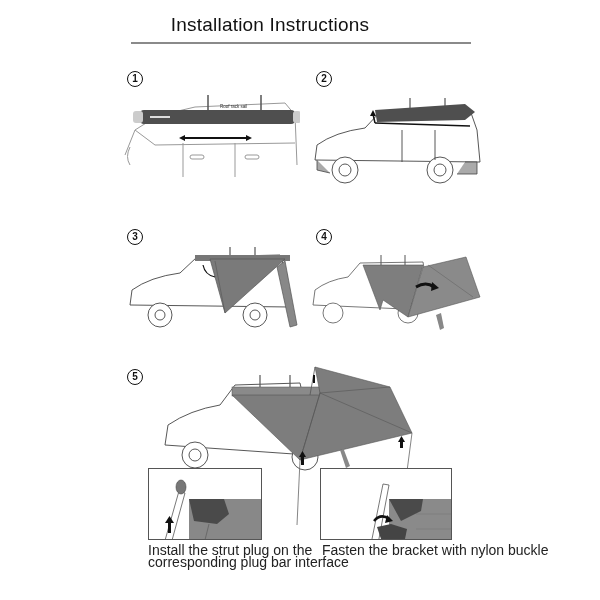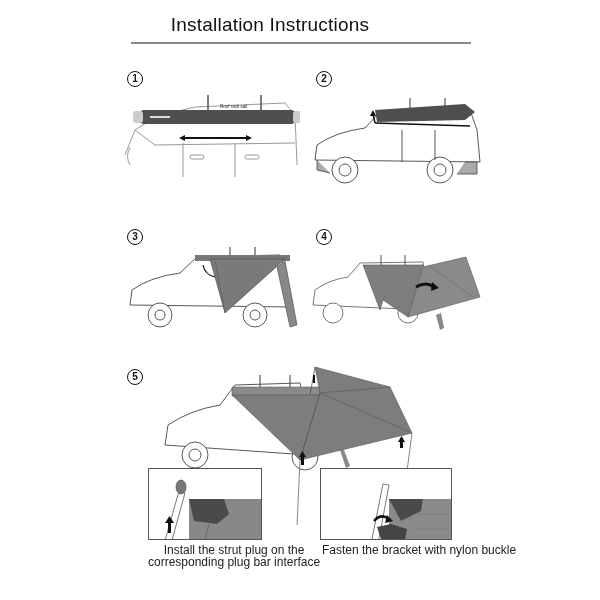--- a/index.html
+++ b/index.html
@@ -2,21 +2,21 @@
 <html><head>
 <meta charset="utf-8">
 <style>
   html,body{margin:0;padding:0;background:#ffffff;}
   body{width:600px;height:600px;position:relative;overflow:hidden;font-family:"Liberation Sans",sans-serif;color:#111;}
   .title{position:absolute;left:0;top:14px;width:540px;text-align:center;font-size:19px;color:#111;letter-spacing:0.2px;}
   .rule{position:absolute;left:131px;top:42px;width:340px;height:2px;background:#8a8a8a;}
   .step-num{position:absolute;font-size:13px;color:#111;width:14px;height:14px;line-height:13px;text-align:center;border:1.3px solid #111;border-radius:50%;font-size:10px;font-weight:bold;}
   .fig{position:absolute;}
   .inset{position:absolute;border:1.3px solid #555;background:#fff;overflow:hidden;}
-  .caption{position:absolute;font-size:12px;color:#222;line-height:12px;text-align:center;}
+  .caption{position:absolute;font-size:14px;color:#222;line-height:12px;}
 </style>
 </head>
 <body>
 
 <div class="title">Installation Instructions</div>
 <div class="rule"></div>
 
 <div class="step-num" style="left:127px;top:71px;">1</div>
 <svg class="fig" style="left:115px;top:85px;" width="185" height="95" viewBox="0 0 185 95">
   <g fill="none" stroke="#999" stroke-width="1">

